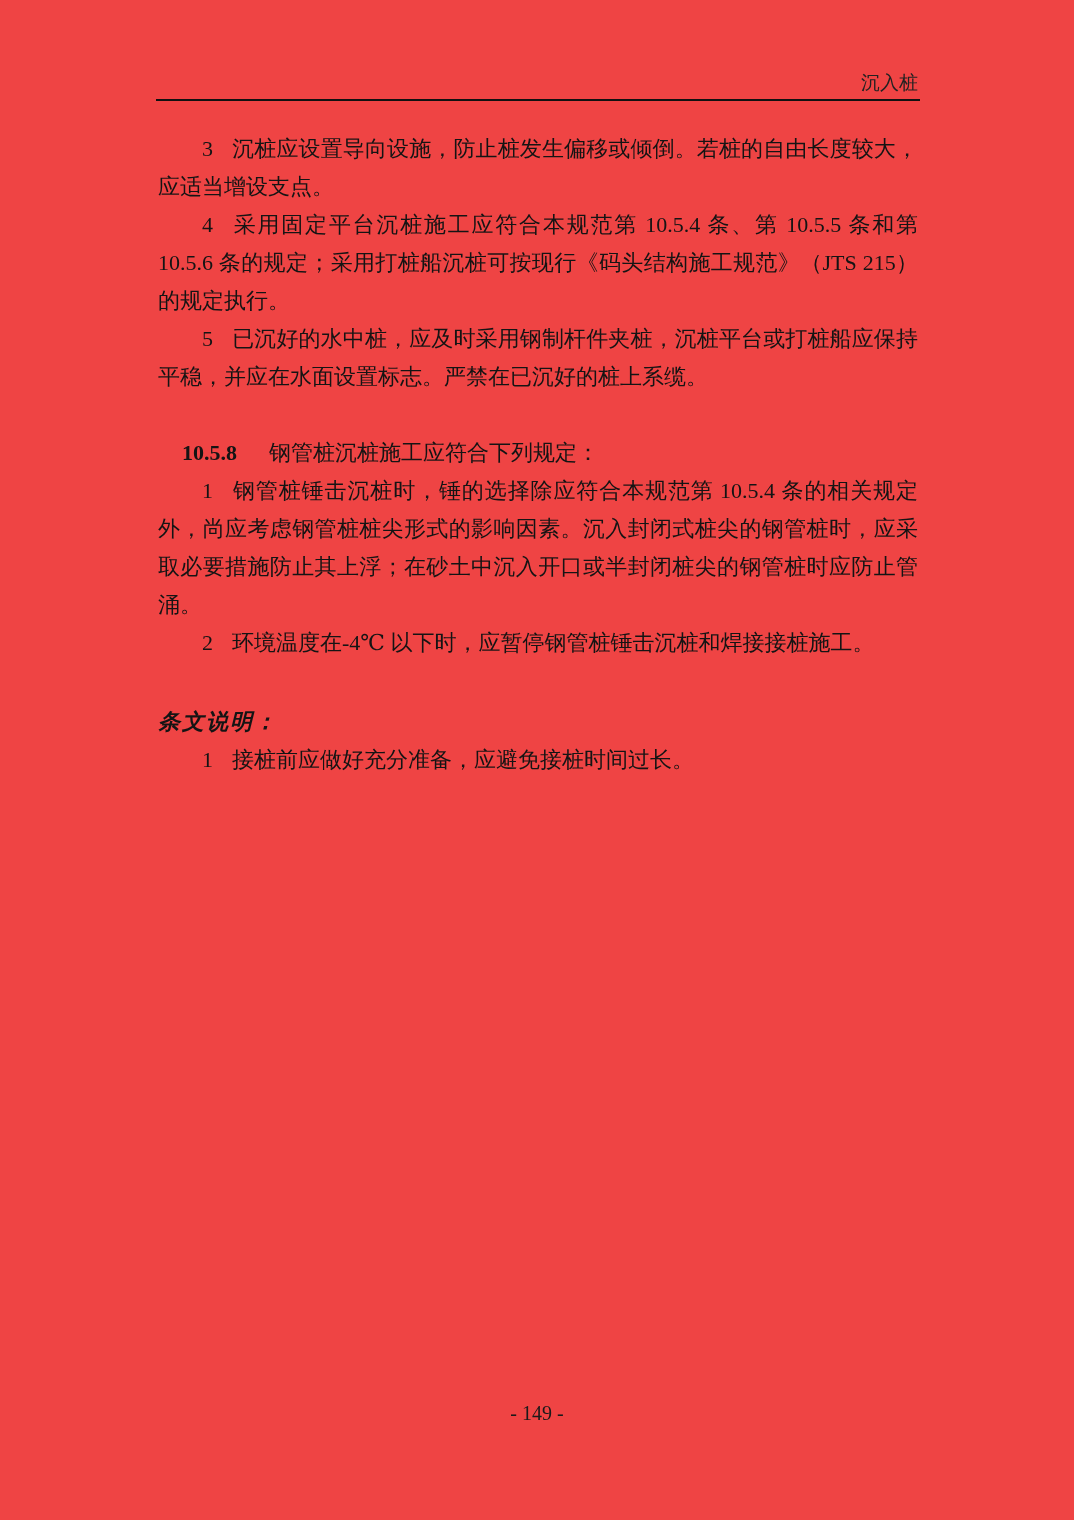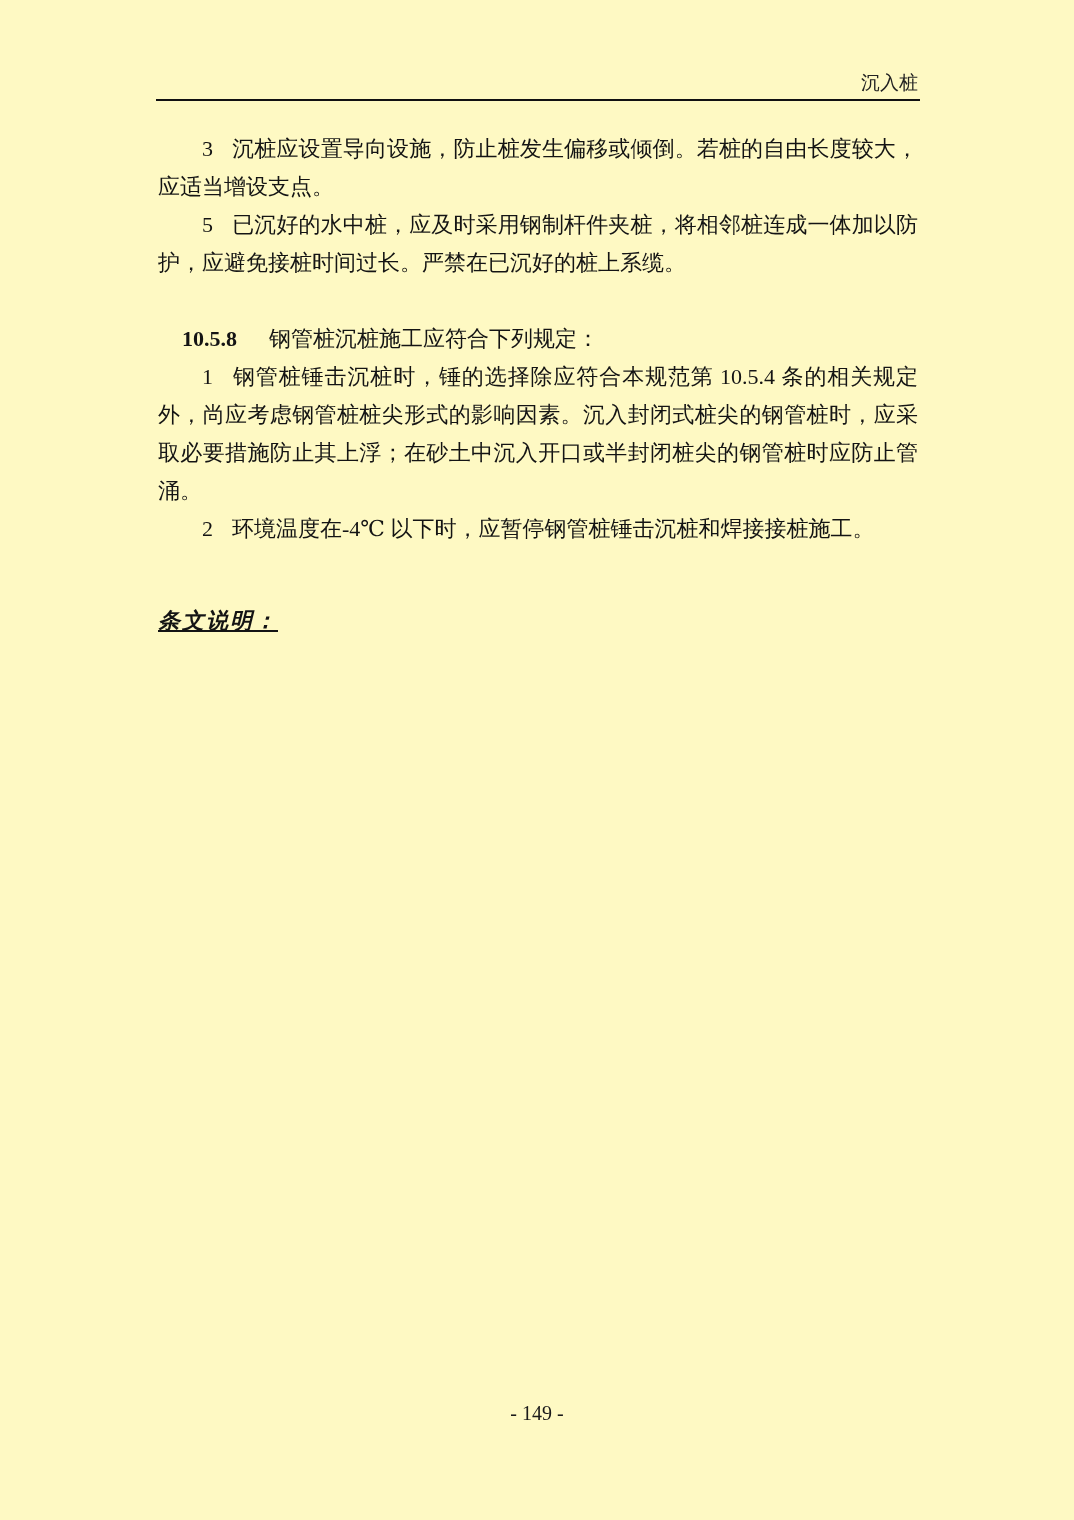--- a/index.html
+++ b/index.html
@@ -4,21 +4,21 @@
 <style>
   html, body {
     margin: 0;
     padding: 0;
     background: #ffffff;
   }
   .page {
     position: relative;
     width: 1074px;
     height: 1520px;
-    background: #fef9c3;
+    background: #ef4444;
     color: #141414;
     font-family: "Liberation Serif", "DejaVu Serif", serif;
     overflow: hidden;
   }
   .running-header {
     position: absolute;
     top: 71px;
     left: 156px;
     width: 762px;
     text-align: right;
@@ -43,26 +43,25 @@
     line-height: 38px;
     text-align: justify;
   }
   .content p { margin: 0; padding: 0; }
   p.clause-item { text-indent: 44px; }
   p.section-heading { margin-top: 38px; text-indent: 24px; }
   p.section-heading .num { font-weight: bold; }
   .num { margin-right: 19px; }
   .section-heading .num { margin-right: 32px; }
   p.commentary-label {
-    margin-top: 54px;
+    margin-top: 41px;
     text-indent: 0;
     font-weight: bold;
     font-style: italic;
     letter-spacing: 2px;
-    text-decoration: underline;
   }
   p.kaiti-item {
     text-indent: 44px;
     font-style: italic;
     letter-spacing: 3px;
   }
   p.kaiti-item .num { margin-right: 16px; }
   .page-footer {
     position: absolute;
     top: 1400px;
@@ -81,33 +80,35 @@
 
   <div class="running-header">
     <span>沉入桩</span>
   </div>
   <div class="header-rule"></div>
 
   <div class="content">
 
     <p class="clause-item"><span class="num">3</span><span>沉桩应设置导向设施，防止桩发生偏移或倾倒。若桩的自由长度较大，应适当增设支点。</span></p>
 
+    <p class="clause-item"><span class="num">4</span><span>采用固定平台沉桩施工应符合本规范第 10.5.4 条、第 10.5.5 条和第 10.5.6 条的规定；采用打桩船沉桩可按现行《码头结构施工规范》（JTS 215）的规定执行。</span></p>
 
-    <p class="clause-item"><span class="num">5</span><span>已沉好的水中桩，应及时采用钢制杆件夹桩，将相邻桩连成一体加以防护，应避免接桩时间过长。严禁在已沉好的桩上系缆。</span></p>
+    <p class="clause-item"><span class="num">5</span><span>已沉好的水中桩，应及时采用钢制杆件夹桩，沉桩平台或打桩船应保持平稳，并应在水面设置标志。严禁在已沉好的桩上系缆。</span></p>
 
     <p class="section-heading"><span class="num">10.5.8</span><span>钢管桩沉桩施工应符合下列规定：</span></p>
 
     <p class="clause-item"><span class="num">1</span><span>钢管桩锤击沉桩时，锤的选择除应符合本规范第 10.5.4 条的相关规定外，尚应考虑钢管桩桩尖形式的影响因素。沉入封闭式桩尖的钢管桩时，应采取必要措施防止其上浮；在砂土中沉入开口或半封闭桩尖的钢管桩时应防止管涌。</span></p>
 
     <p class="clause-item"><span class="num">2</span><span>环境温度在-4℃ 以下时，应暂停钢管桩锤击沉桩和焊接接桩施工。</span></p>
 
     <p class="commentary-label">条文说明：</p>
 
 
 
+    <p class="clause-item"><span class="num">1</span><span>接桩前应做好充分准备，应避免接桩时间过长。</span></p>
 
 
 
   </div>
 
   <div class="page-footer">- 149 -</div>
 
 </div>
 
 </body></html>

